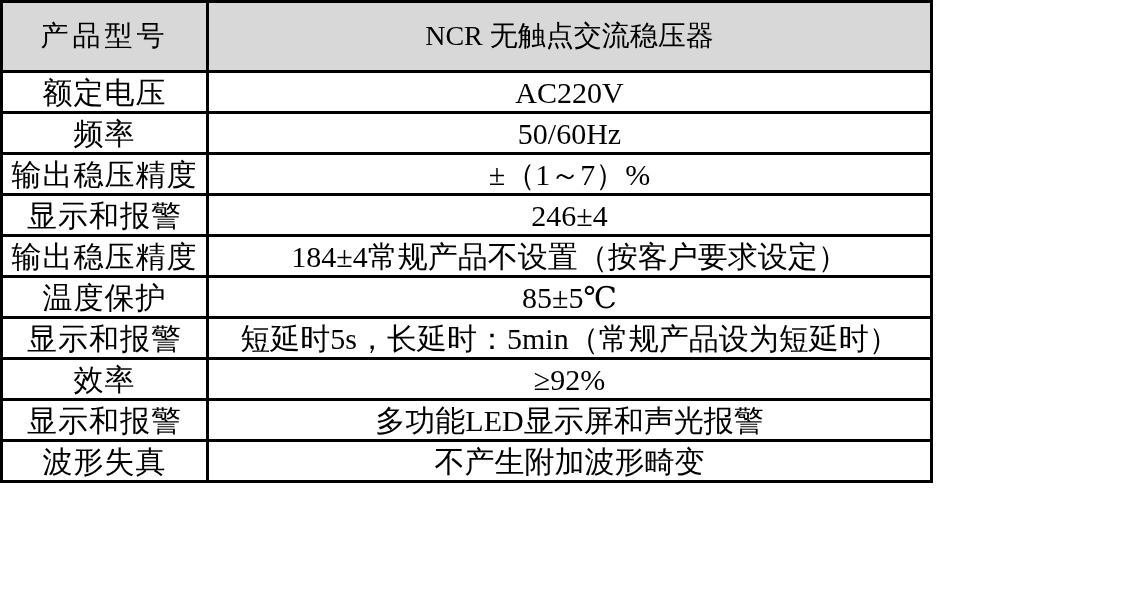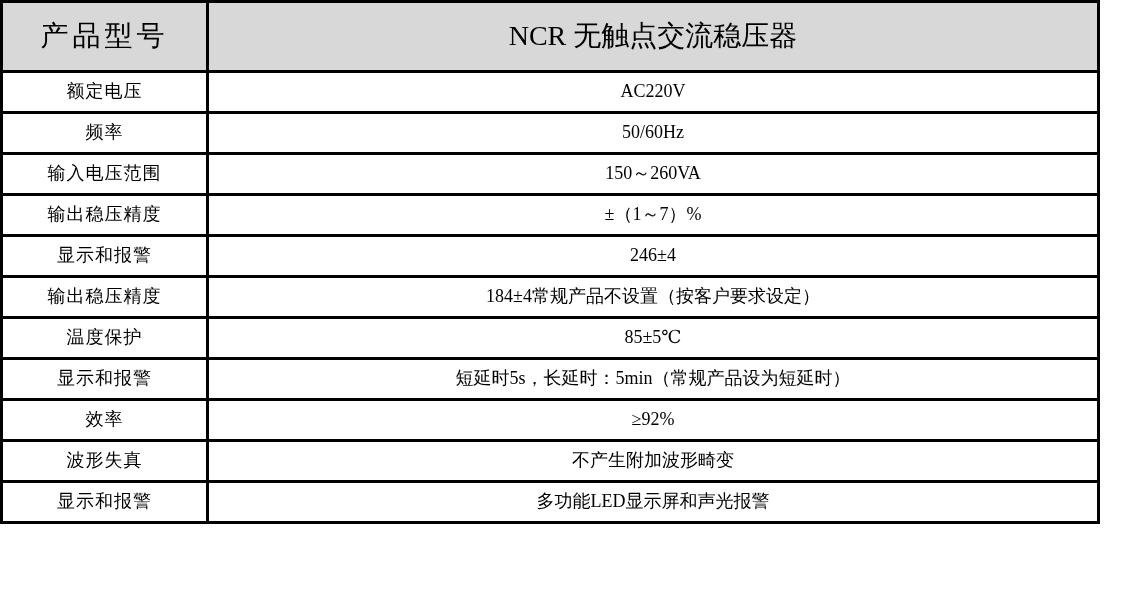--- a/index.html
+++ b/index.html
@@ -8,30 +8,30 @@
     background: #ffffff;
     width: 1132px;
     height: 611px;
     overflow: hidden;
     font-family: "Liberation Serif", "DejaVu Serif", serif;
     color: #000000;
   }
   .spec-table {
     border-collapse: collapse;
     table-layout: fixed;
-    width: 1100px;
+    width: 933px;
     margin: 0;
   }
   .spec-table td, .spec-table th {
     border: 3px solid #000000;
     padding: 0 4px;
     text-align: center;
     vertical-align: middle;
     font-weight: normal;
-    font-size: 18px;
+    font-size: 30px;
     line-height: 1.1;
     overflow: hidden;
     white-space: nowrap;
   }
   .spec-table .col-label { width: 206px; }
   .header-row th {
     background: #d8d8d8;
     height: 67px;
     font-size: 28px;
   }
@@ -57,24 +57,20 @@
   <tr class="data-row">
     <td class="label-cell">额定电压</td>
     <td class="value-cell">AC220V</td>
   </tr>
 
   <tr class="data-row">
     <td class="label-cell">频率</td>
     <td class="value-cell">50/60Hz</td>
   </tr>
 
-  <tr class="data-row">
-    <td class="label-cell">输入电压范围</td>
-    <td class="value-cell">150～260VA</td>
-  </tr>
 
   <tr class="data-row">
     <td class="label-cell">输出稳压精度</td>
     <td class="value-cell">±（1～7）%</td>
   </tr>
 
   <tr class="data-row">
     <td class="label-cell">显示和报警</td>
     <td class="value-cell">246±4</td>
   </tr>
@@ -95,22 +91,22 @@
     <td class="value-cell">短延时5s，长延时：5min（常规产品设为短延时）</td>
   </tr>
 
   <tr class="data-row">
     <td class="label-cell">效率</td>
     <td class="value-cell">≥92%</td>
   </tr>
 
 
   <tr class="data-row">
-    <td class="label-cell">波形失真</td>
-    <td class="value-cell">不产生附加波形畸变</td>
+    <td class="label-cell">显示和报警</td>
+    <td class="value-cell">多功能LED显示屏和声光报警</td>
   </tr>
 
   <tr class="data-row">
-    <td class="label-cell">显示和报警</td>
-    <td class="value-cell">多功能LED显示屏和声光报警</td>
+    <td class="label-cell">波形失真</td>
+    <td class="value-cell">不产生附加波形畸变</td>
   </tr>
 </tbody>
 </table>
 
 </body></html>

